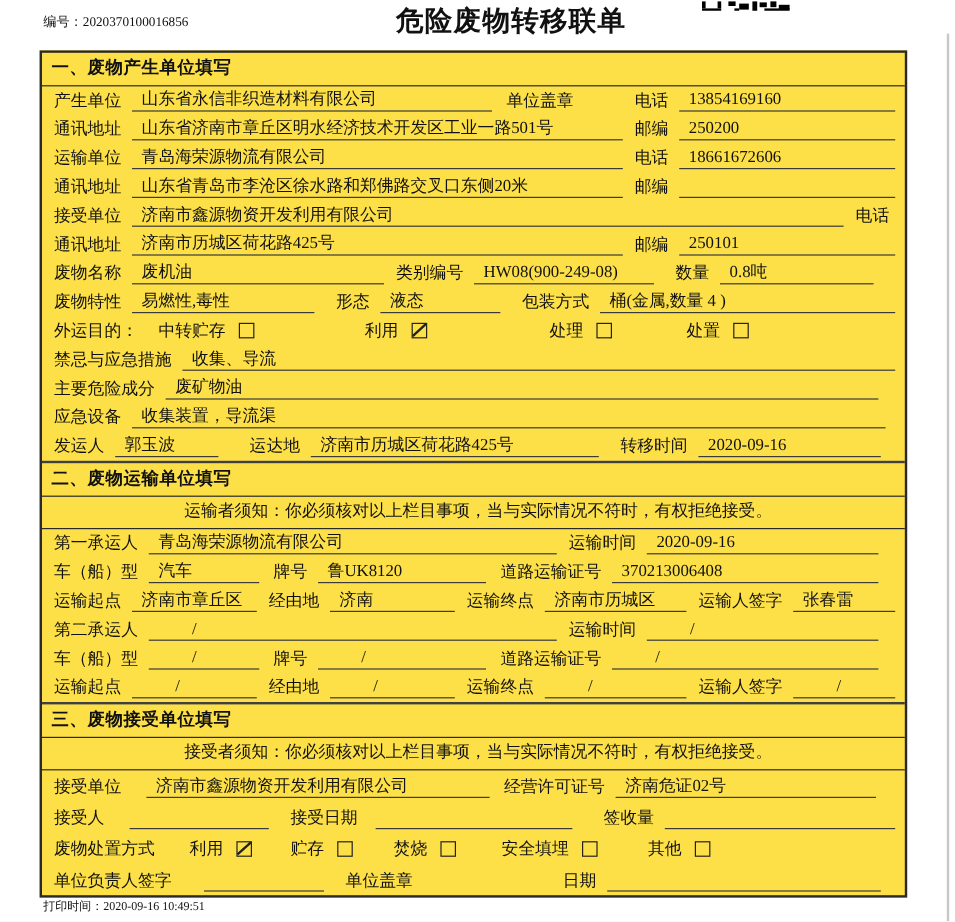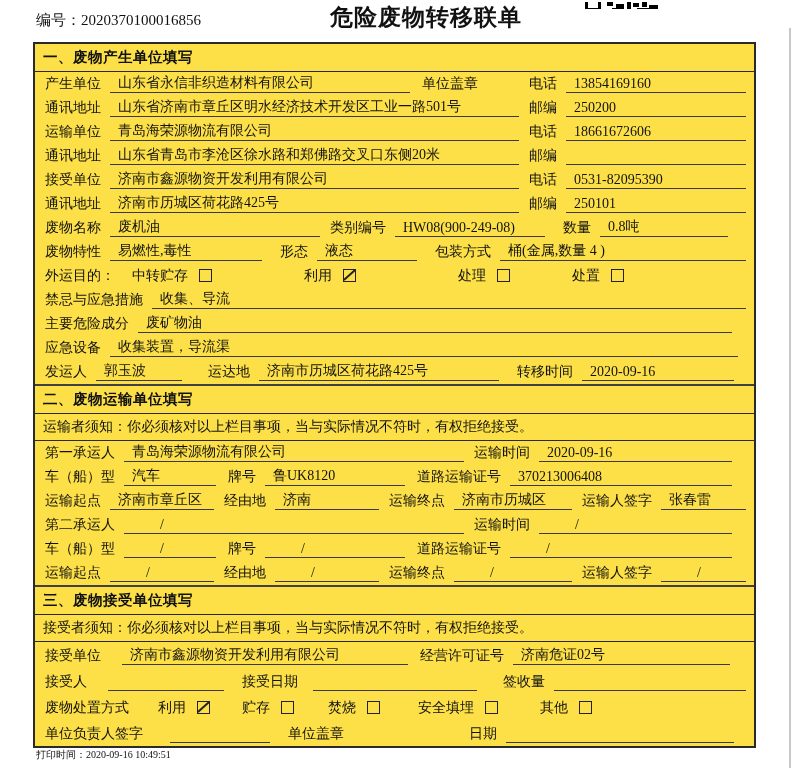--- a/index.html
+++ b/index.html
@@ -1,27 +1,27 @@
 <!DOCTYPE html>
 <html><head>
 <meta charset="utf-8">
 <style>
   html,body{margin:0;padding:0;background:#fff;}
   .doc{position:relative;width:796px;height:768px;background:#ffffff;overflow:hidden;
        font-family:"Liberation Serif","DejaVu Serif",serif;color:#111;font-size:14px;}
-  .serial{position:absolute;left:36px;top:11px;font-size:15px;white-space:nowrap;}
+  .serial{position:absolute;left:36px;top:11px;font-size:11px;white-space:nowrap;}
   .doc-title{position:absolute;left:330px;top:2px;font-size:23px;font-weight:bold;letter-spacing:1px;white-space:nowrap;}
   .qr-frag{position:absolute;left:585px;top:0;width:74px;height:9px;overflow:hidden;}
   .page-edge{position:absolute;left:789px;top:28px;width:2px;height:740px;background:#c8c8c8;}
   .form-table{position:absolute;left:33px;top:42px;width:723px;box-sizing:border-box;
               border:2px solid #2a2a2a;background:#fde047;}
   .sec-header{height:27px;line-height:27px;font-weight:bold;font-size:14.5px;
               padding-left:8px;border-bottom:1px solid #2a2a2a;letter-spacing:.5px;}
   .sec-header.mid{border-top:2px solid #404040;}
-  .notice-row{height:26px;line-height:26px;padding-left:8px;border-bottom:1px solid #2a2a2a;white-space:nowrap;}
+  .notice-row{height:26px;line-height:26px;padding-left:8px;border-bottom:1px solid #2a2a2a;white-space:nowrap;text-align:center;}
   .row{display:flex;align-items:flex-end;height:24px;padding:0 8px 3px 8px;box-sizing:border-box;}
   .s3 .row{height:26px;}
   .lab{white-space:nowrap;padding:0 5px 0 2px;flex:none;}
   .uv{border-bottom:1px solid #3a3a3a;padding:0 8px;white-space:nowrap;overflow:hidden;
       flex:none;margin-left:4px;min-height:17px;box-sizing:border-box;}
   .grow{flex:1 1 auto;}
   .sp{flex:none;}
   .slash{padding-left:36px;}
   .cb{flex:none;width:11px;height:11px;border:1px solid #222;margin:0 0 3px 6px;position:relative;}
   .cb.checked::after{content:"";position:absolute;left:-2px;top:4px;width:15px;height:2px;
@@ -95,21 +95,20 @@
       <span class="lab">通讯地址</span>
       <span class="uv grow">山东省青岛市李沧区徐水路和郑佛路交叉口东侧20米</span>
       <span class="lab ml8">邮编</span>
       <span class="uv w180"></span>
     </div>
 
     <div class="row">
       <span class="lab">接受单位</span>
       <span class="uv grow">济南市鑫源物资开发利用有限公司</span>
       <span class="lab ml8">电话</span>
-      <span class="uv w180">0531-82095390</span>
     </div>
 
     <div class="row">
       <span class="lab">通讯地址</span>
       <span class="uv grow">济南市历城区荷花路425号</span>
       <span class="lab ml8">邮编</span>
       <span class="uv w180">250101</span>
     </div>
 
     <div class="row">

